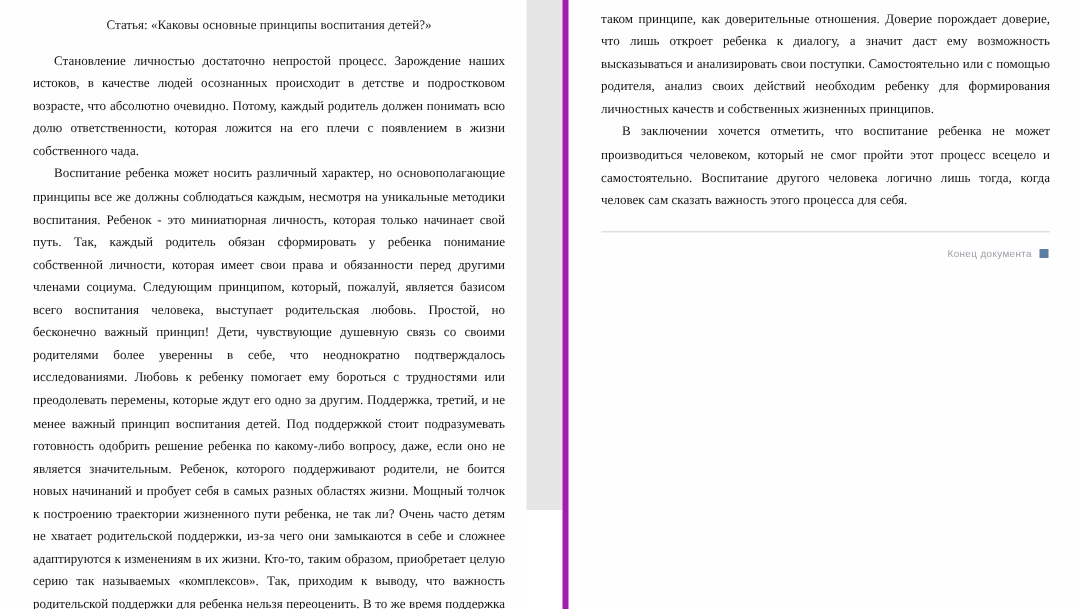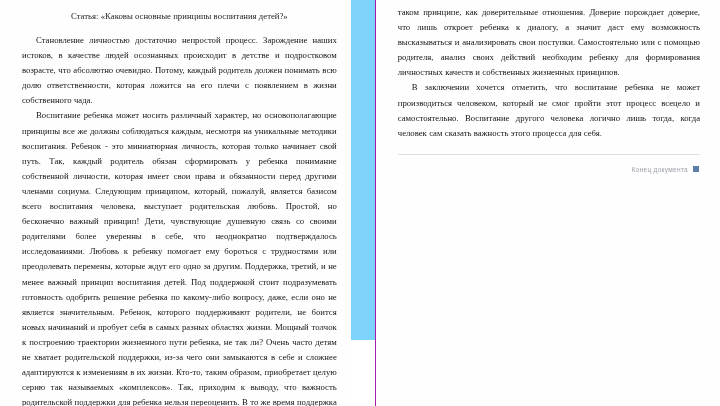--- a/index.html
+++ b/index.html
@@ -10,39 +10,39 @@
     width: 720px;
     height: 406px;
     background: #ffffff;
     font-family: "Liberation Serif", "DejaVu Serif", serif;
     overflow: hidden;
   }
   .viewer {
     position: relative;
     width: 720px;
     height: 340px;
-    background: #7dd3fc;
+    background: #e5e5e5;
     display: flex;
     gap: 24px;
   }
   
   .page {
     position: relative;
     height: 406px;
     background: #fefefe;
     box-sizing: border-box;
   }
   .page-left {
     width: 363px;
     padding: 5px 14px 0 22px;
   }
   .page-right {
     width: 357px;
     padding: 5px 20px 0 22px;
-    border-left: 1px solid #a21caf;
+    border-left: 4px solid #a21caf;
   }
   
   .doc-title {
     text-align: center;
     font-size: 8.7px;
     line-height: 15px;
     color: #1d1d1d;
     margin: 4px 0 9px 0;
     letter-spacing: 0.02px;
   }

